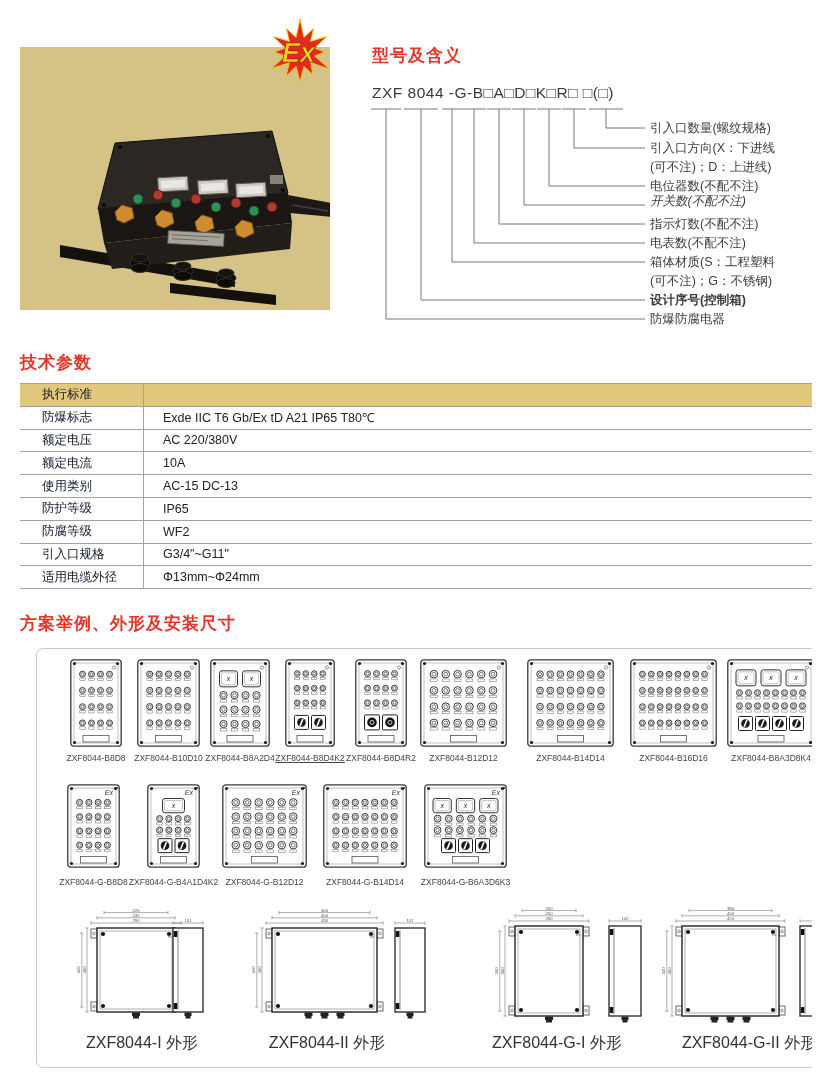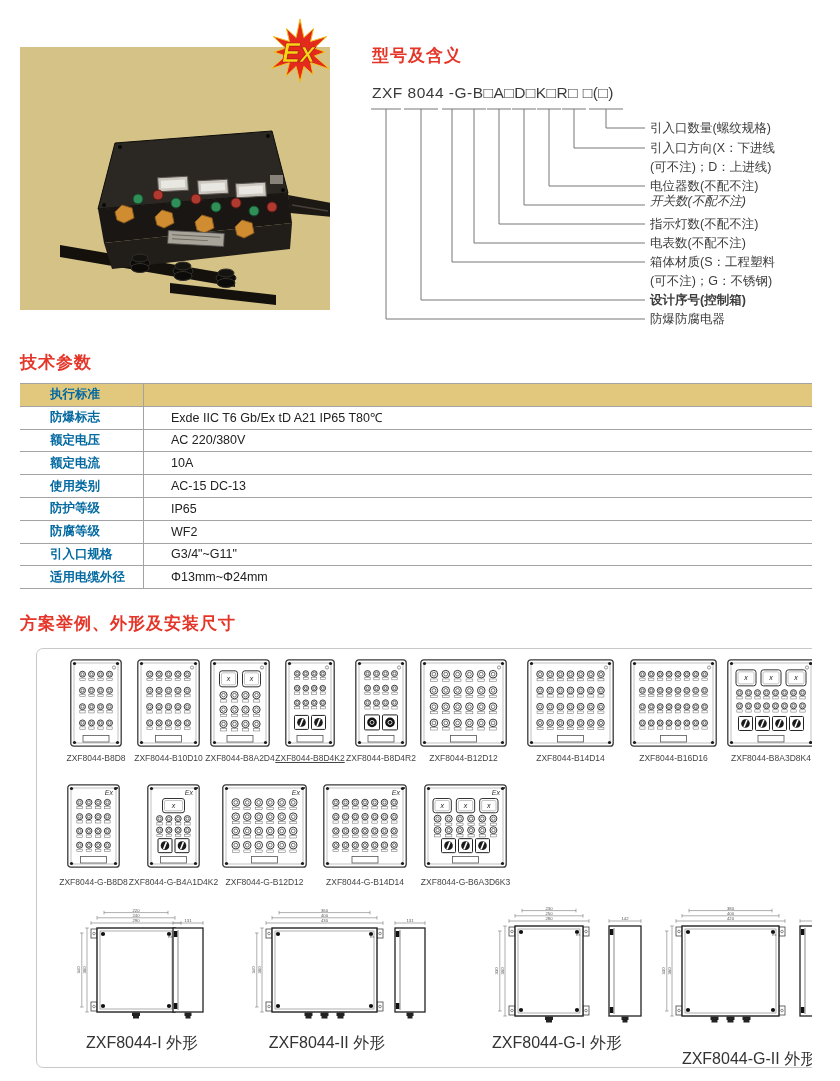--- a/index.html
+++ b/index.html
@@ -17,21 +17,21 @@
   .model-line{position:absolute;left:372px;top:84px;font-size:15.5px;color:#3a3a3a;
               letter-spacing:.5px;white-space:nowrap;font-weight:500;}
   .model-svg{position:absolute;left:370px;top:80px;width:470px;height:260px;}
   .m-label{position:absolute;left:650px;font-size:12.5px;color:#3c3c3c;line-height:19px;white-space:nowrap;}
   .m-label span{display:block;}
   
   .tech-table{position:absolute;left:20px;top:383px;width:800px;border-top:1px solid #a3a3a3;}
   .t-row{display:flex;height:21.8px;border-bottom:1px solid #a3a3a3;position:relative;align-items:stretch;}
   .t-row::after{content:"";position:absolute;left:123px;top:0;bottom:0;width:1px;background:#a3a3a3;}
   .t-row.hl{background:#e2c87d;}
-  .t-lab{width:101px;padding-left:30px;display:flex;align-items:center;font-size:12.5px;color:#0369a1;font-weight:bold;}
+  .t-lab{width:101px;padding-left:22px;display:flex;align-items:center;font-size:12.5px;color:#0f172a;}
   .t-val{flex:1;padding-left:20px;display:flex;align-items:center;font-size:12.5px;color:#222;}
   
   .scheme-box{position:absolute;left:36px;top:648px;width:800px;height:418px;
               border:1px solid #c9c9c9;border-radius:7px;}
   .p-label{position:absolute;font-size:8.5px;color:#444;white-space:nowrap;transform:translateX(-50%);}
   .o-label{position:absolute;font-size:16px;color:#333;white-space:nowrap;transform:translateX(-50%);}
   .panel-svg,.outline-svg{position:absolute;}
 </style>
 </head>
 <body>
@@ -1431,16 +1431,16 @@
         <line x1="156" y1="22" x2="156" y2="108" stroke="#555" stroke-width="0.7"></line>
         <rect x="151.8" y="23" width="3.5" height="6" fill="#111"></rect>
         <rect x="151.8" y="101" width="3.5" height="6" fill="#111"></rect>
         <rect x="163.5" y="110.5" width="7" height="3.5" fill="#222"></rect>
         <rect x="164.5" y="114" width="5" height="2.5" fill="#222"></rect>
         <line x1="151" y1="15" x2="183" y2="15" stroke="#777" stroke-width="0.6"></line>
         <line x1="151" y1="13.2" x2="151" y2="16.8" stroke="#777" stroke-width="0.6"></line>
         <line x1="183" y1="13.2" x2="183" y2="16.8" stroke="#777" stroke-width="0.6"></line>
         <text x="167" y="14" text-anchor="middle" font-size="4.2" fill="#555">142</text>
       </svg>
-      <div class="o-label" style="left: 712px; top: 384px; margin-top: 16px;">ZXF8044-G-II 外形</div>
+      <div class="o-label" style="left: 712px; top: 384px;">ZXF8044-G-II 外形</div>
     </div>
 
 </div>
 
 </body></html>

